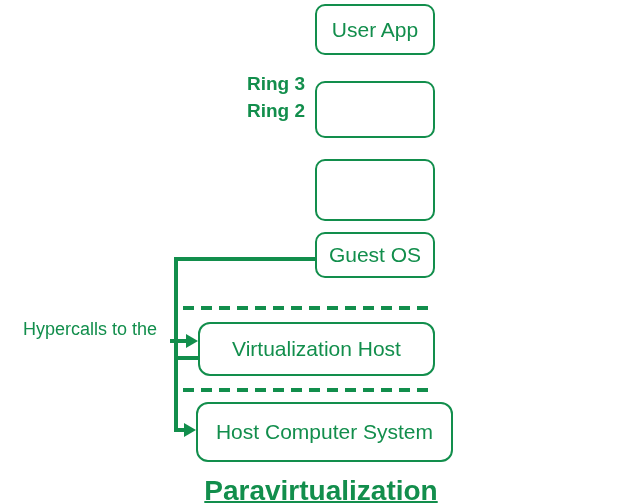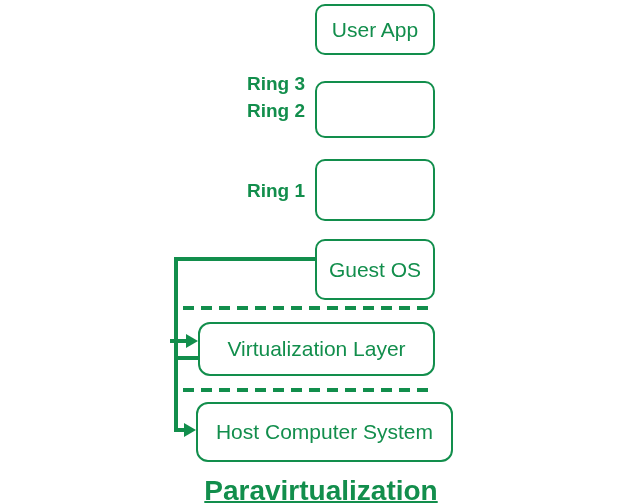--- a/index.html
+++ b/index.html
@@ -21,21 +21,21 @@
   
   .ring-box {
     position:absolute; left:315px; width:120px;
     border:2px solid var(--green); border-radius:10px;
     display:flex; align-items:center; justify-content:center;
     font-size:21px; color:var(--green); background:var(--bg);
   }
   .rb3 { top:4px;   height:51px; }
   .rb2 { top:81px;  height:57px; }
   .rb1 { top:159px; height:62px; }
-  .rb0 { top:239px; height:61px; }
+  .rb0 { top:232px; height:46px; }
 
   
   .layer-box {
     position:absolute; border:2px solid var(--green); border-radius:12px;
     display:flex; align-items:center; justify-content:center;
     font-size:21px; color:var(--green); background:var(--bg);
   }
   .virt { left:198px; top:322px; width:237px; height:54px; }
   .host { left:196px; top:402px; width:257px; height:60px; }
 
@@ -75,40 +75,40 @@
     color:var(--green);
   }
 </style>
 </head>
 <body>
 
 <div class="stage">
 
   <div class="ring-label rl3">Ring 3</div>
   <div class="ring-label rl2">Ring 2</div>
-  <div class="ring-label rl1">Ring 1</div>
 
   <div class="ring-box rb3">User App</div>
   <div class="ring-box rb2"></div>
   <div class="ring-box rb1"></div>
   <div class="ring-box rb0">Guest OS</div>
 
 
   <div class="note note-left">
+    <div>Hypercalls to the</div>
   </div>
 
   <div class="dashed-line d1"></div>
   <div class="dashed-line d2"></div>
 
   <div class="seg h-top"></div>
   <div class="seg v-main"></div>
   <div class="seg h-text"></div>
   <div class="arrowhead ah-virt"></div>
   <div class="seg h-branch"></div>
   <div class="seg h-bottom"></div>
   <div class="arrowhead ah-host"></div>
 
-  <div class="layer-box virt">Virtualization Layer</div>
+  <div class="layer-box virt">Virtualization Host</div>
   <div class="layer-box host">Host Computer System</div>
 
   <div class="diagram-title">Paravirtualization</div>
 
 </div>
 
 </body></html>

